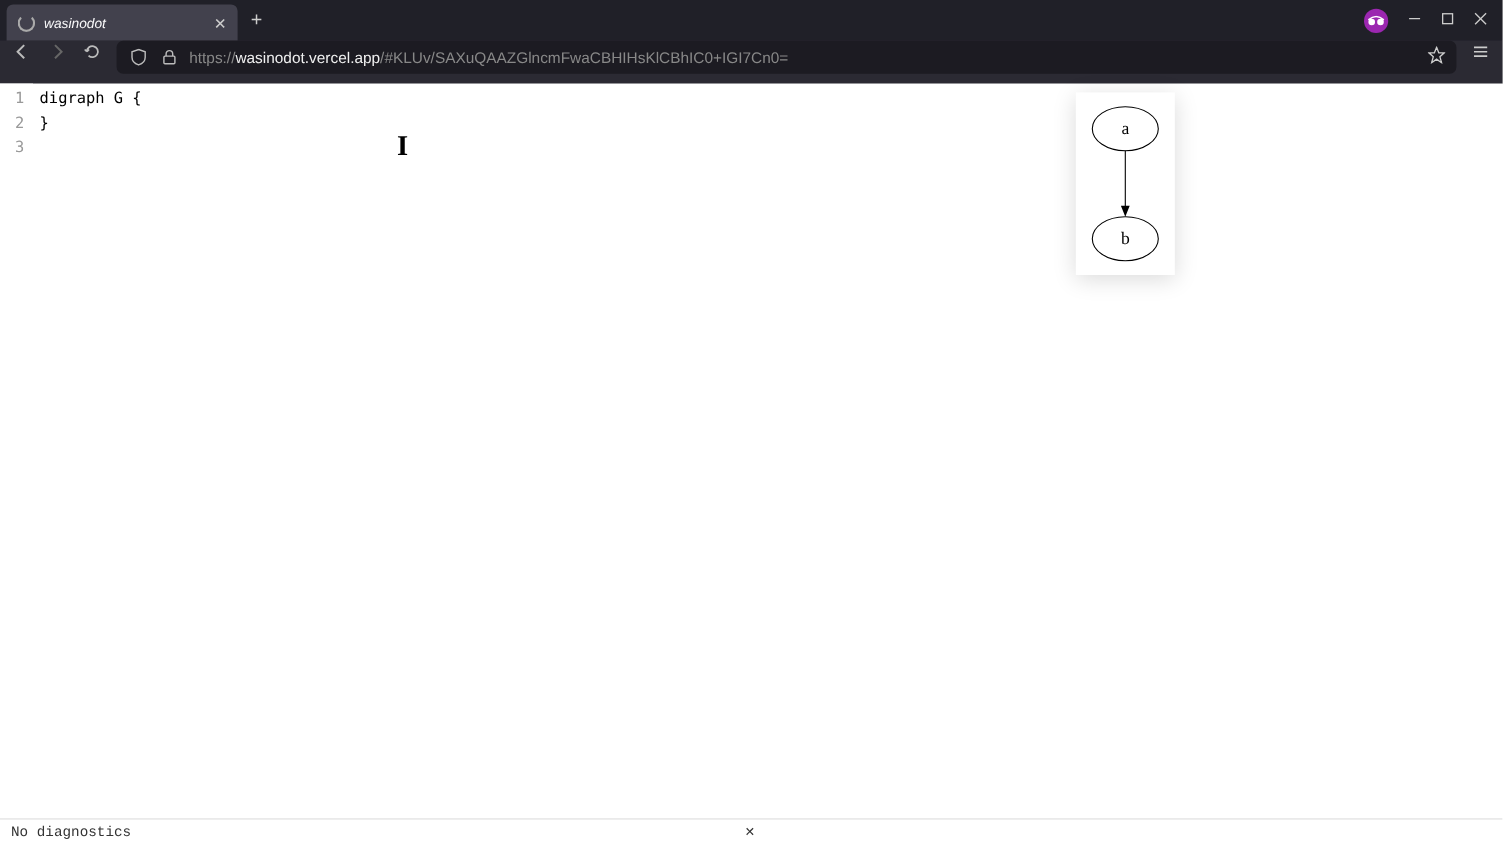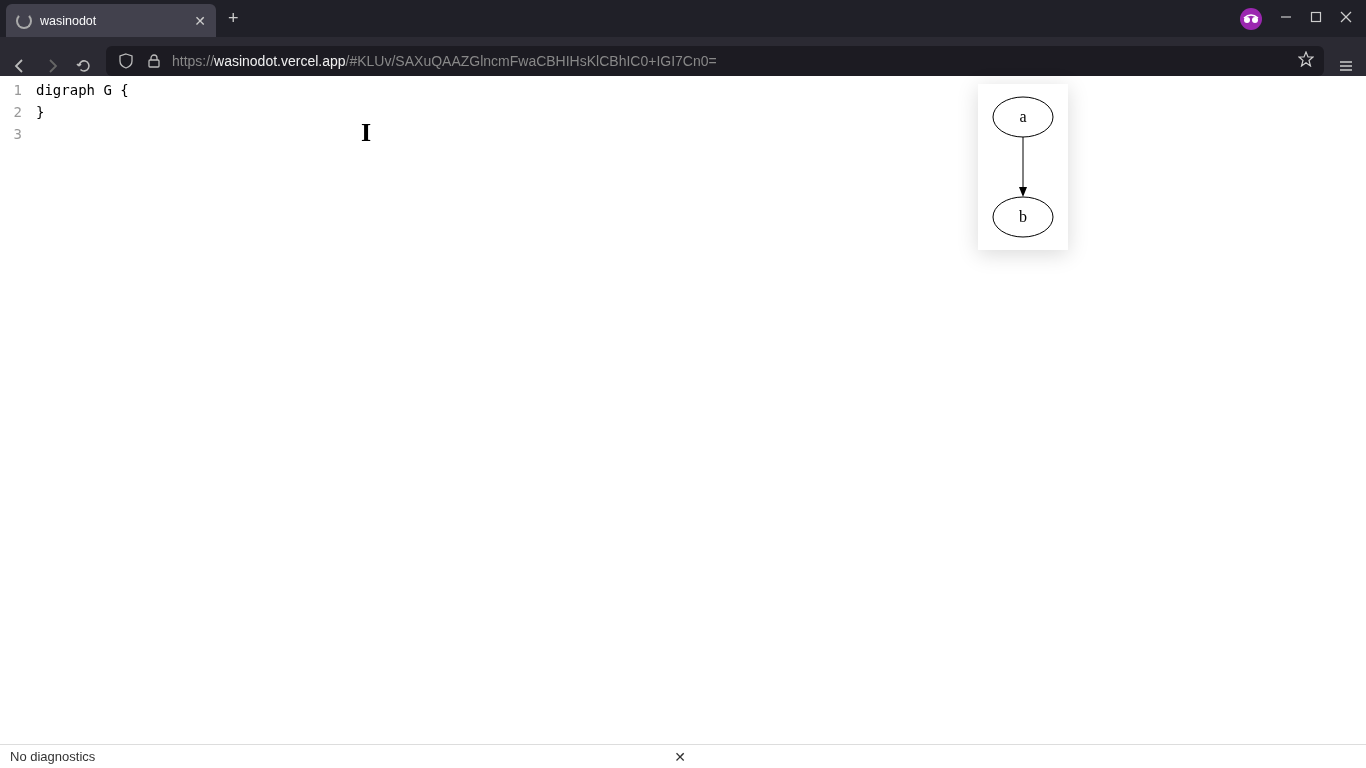--- a/index.html
+++ b/index.html
@@ -45,20 +45,21 @@
   height: 16px;
   border: 2px solid #aaa;
   border-radius: 50%;
   border-top-color: transparent;
 }
 
 .tab-title {
   color: #f9f9fa;
   font-size: 12.5px;
   flex: 1;
+  font-style: italic;
 }
 
 .tab-close {
   color: #ccc;
   font-size: 14px;
   cursor: pointer;
 }
 
 .new-tab {
   color: #ccc;
@@ -89,21 +90,21 @@
 
 .win-ctrl {
   color: #ccc;
   font-size: 13px;
   cursor: pointer;
 }
 
 .nav-bar {
   height: 39px;
   display: flex;
-  align-items: flex-end;
+  align-items: flex-start;
   padding: 0 10px;
   gap: 12px;
   background: #2b2a33;
 }
 
 .nav-icon {
   color: #bbb;
   display: flex;
   align-items: center;
   justify-content: center;
@@ -224,20 +225,21 @@
   left: 0;
   right: 0;
   height: 24px;
   border-top: 1px solid #ddd;
   background: #fff;
   display: flex;
   align-items: center;
   padding: 0 10px;
   font-size: 13px;
   color: #333;
+  font-family: Liberation Mono, monospace;
 }
 
 .diag-close {
   margin-left: auto;
   color: #333;
   font-size: 14px;
   cursor: pointer;
   margin-right: 670px;
 }
 </style>

